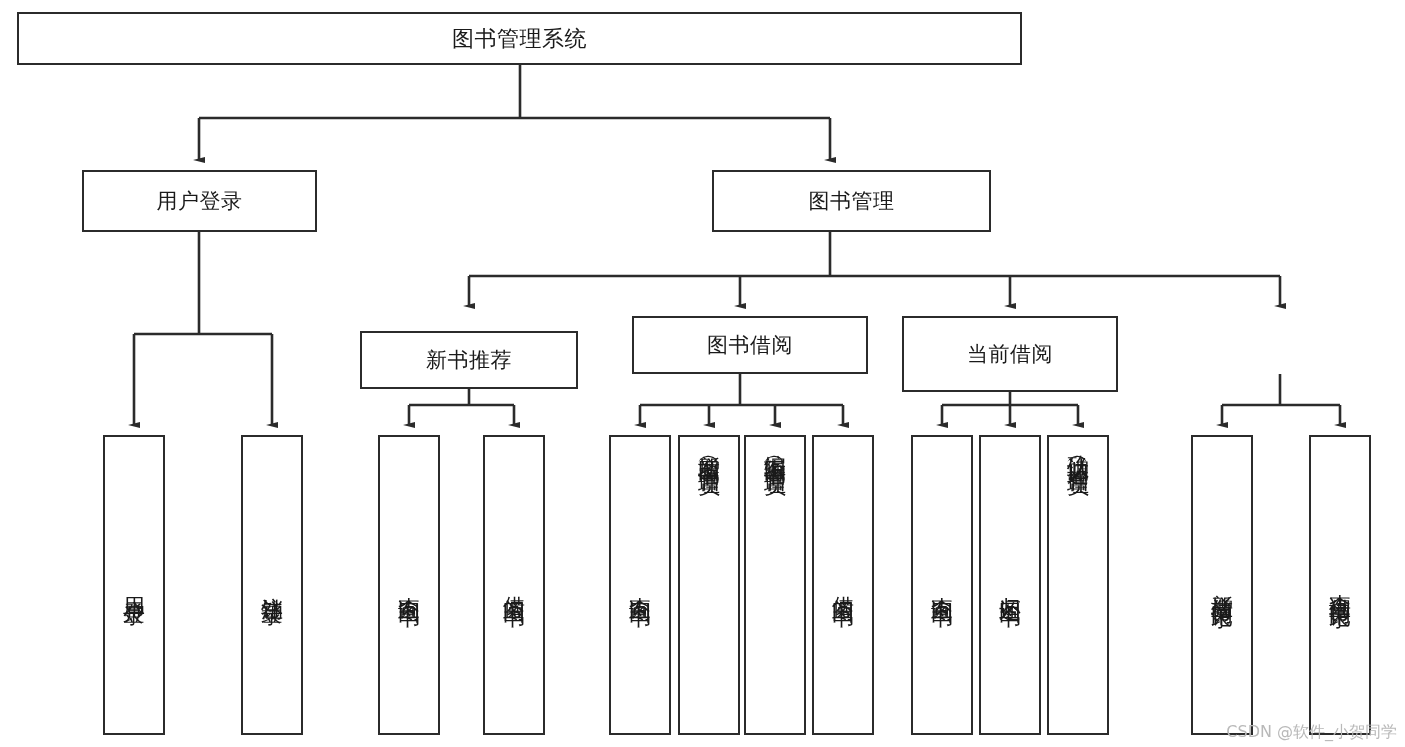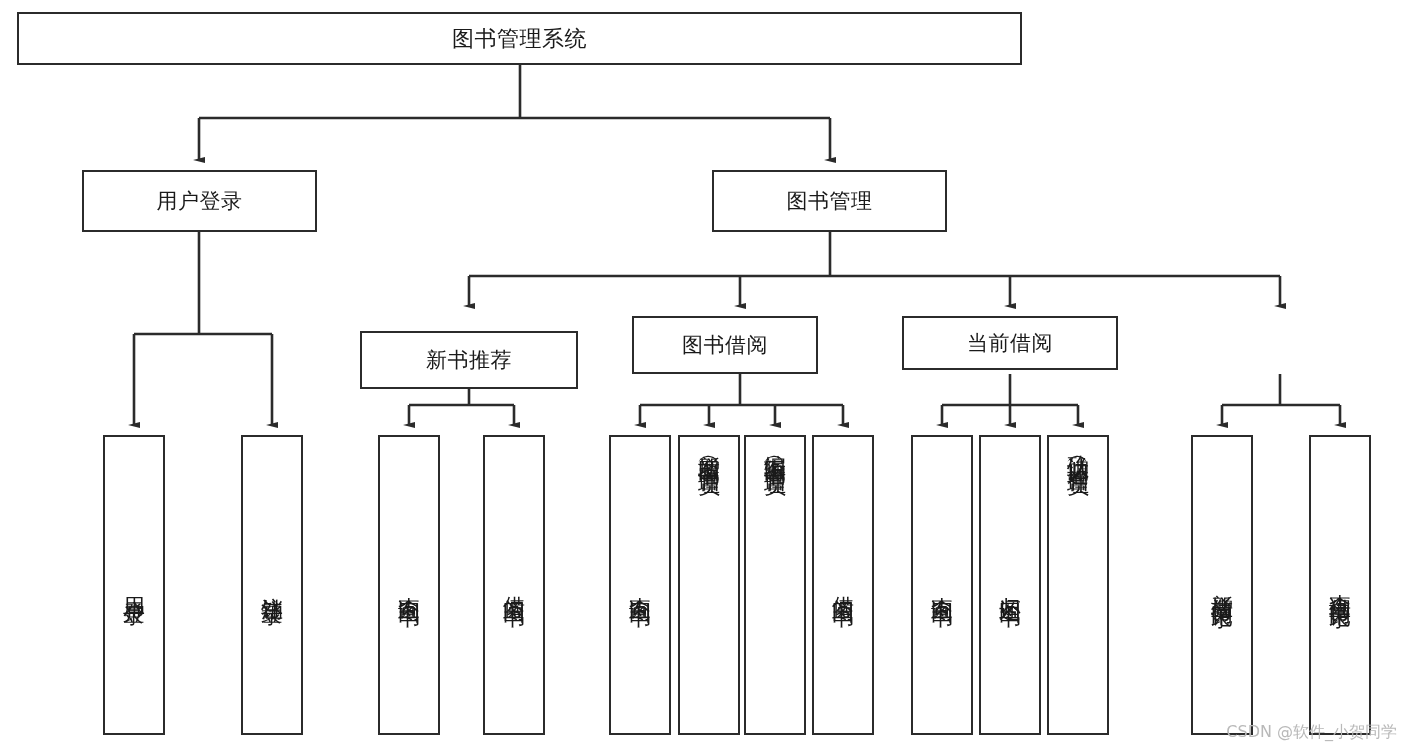--- a/index.html
+++ b/index.html
@@ -137,31 +137,31 @@
     </g>
   </svg>
 
   <div class="node horiz root" style="left:17px; top:12px; width:1005px; height:53px;">
     <span class="node-label">图书管理系统</span>
   </div>
 
   <div class="node horiz" style="left:82px; top:170px; width:235px; height:62px;">
     <span class="node-label">用户登录</span>
   </div>
-  <div class="node horiz" style="left:712px; top:170px; width:235px; height:62px;">
+  <div class="node horiz" style="left:712px; top:170px; width:279px; height:62px;">
     <span class="node-label">图书管理</span>
   </div>
 
   <div class="node horiz" style="left:360px; top:331px; width:218px; height:58px;">
     <span class="node-label">新书推荐</span>
   </div>
-  <div class="node horiz" style="left:632px; top:316px; width:186px; height:58px;">
+  <div class="node horiz" style="left:632px; top:316px; width:236px; height:58px;">
     <span class="node-label">图书借阅</span>
   </div>
-  <div class="node horiz" style="left:902px; top:316px; width:216px; height:54px;">
+  <div class="node horiz" style="left:902px; top:316px; width:216px; height:76px;">
     <span class="node-label">当前借阅</span>
   </div>
 
   <div class="node vert center-text" style="left:103px; top:435px; width:62px; height:300px;">
     <span class="node-label">用户登录</span>
   </div>
   <div class="node vert center-text" style="left:241px; top:435px; width:62px; height:300px;">
     <span class="node-label">注销登录</span>
   </div>
 

